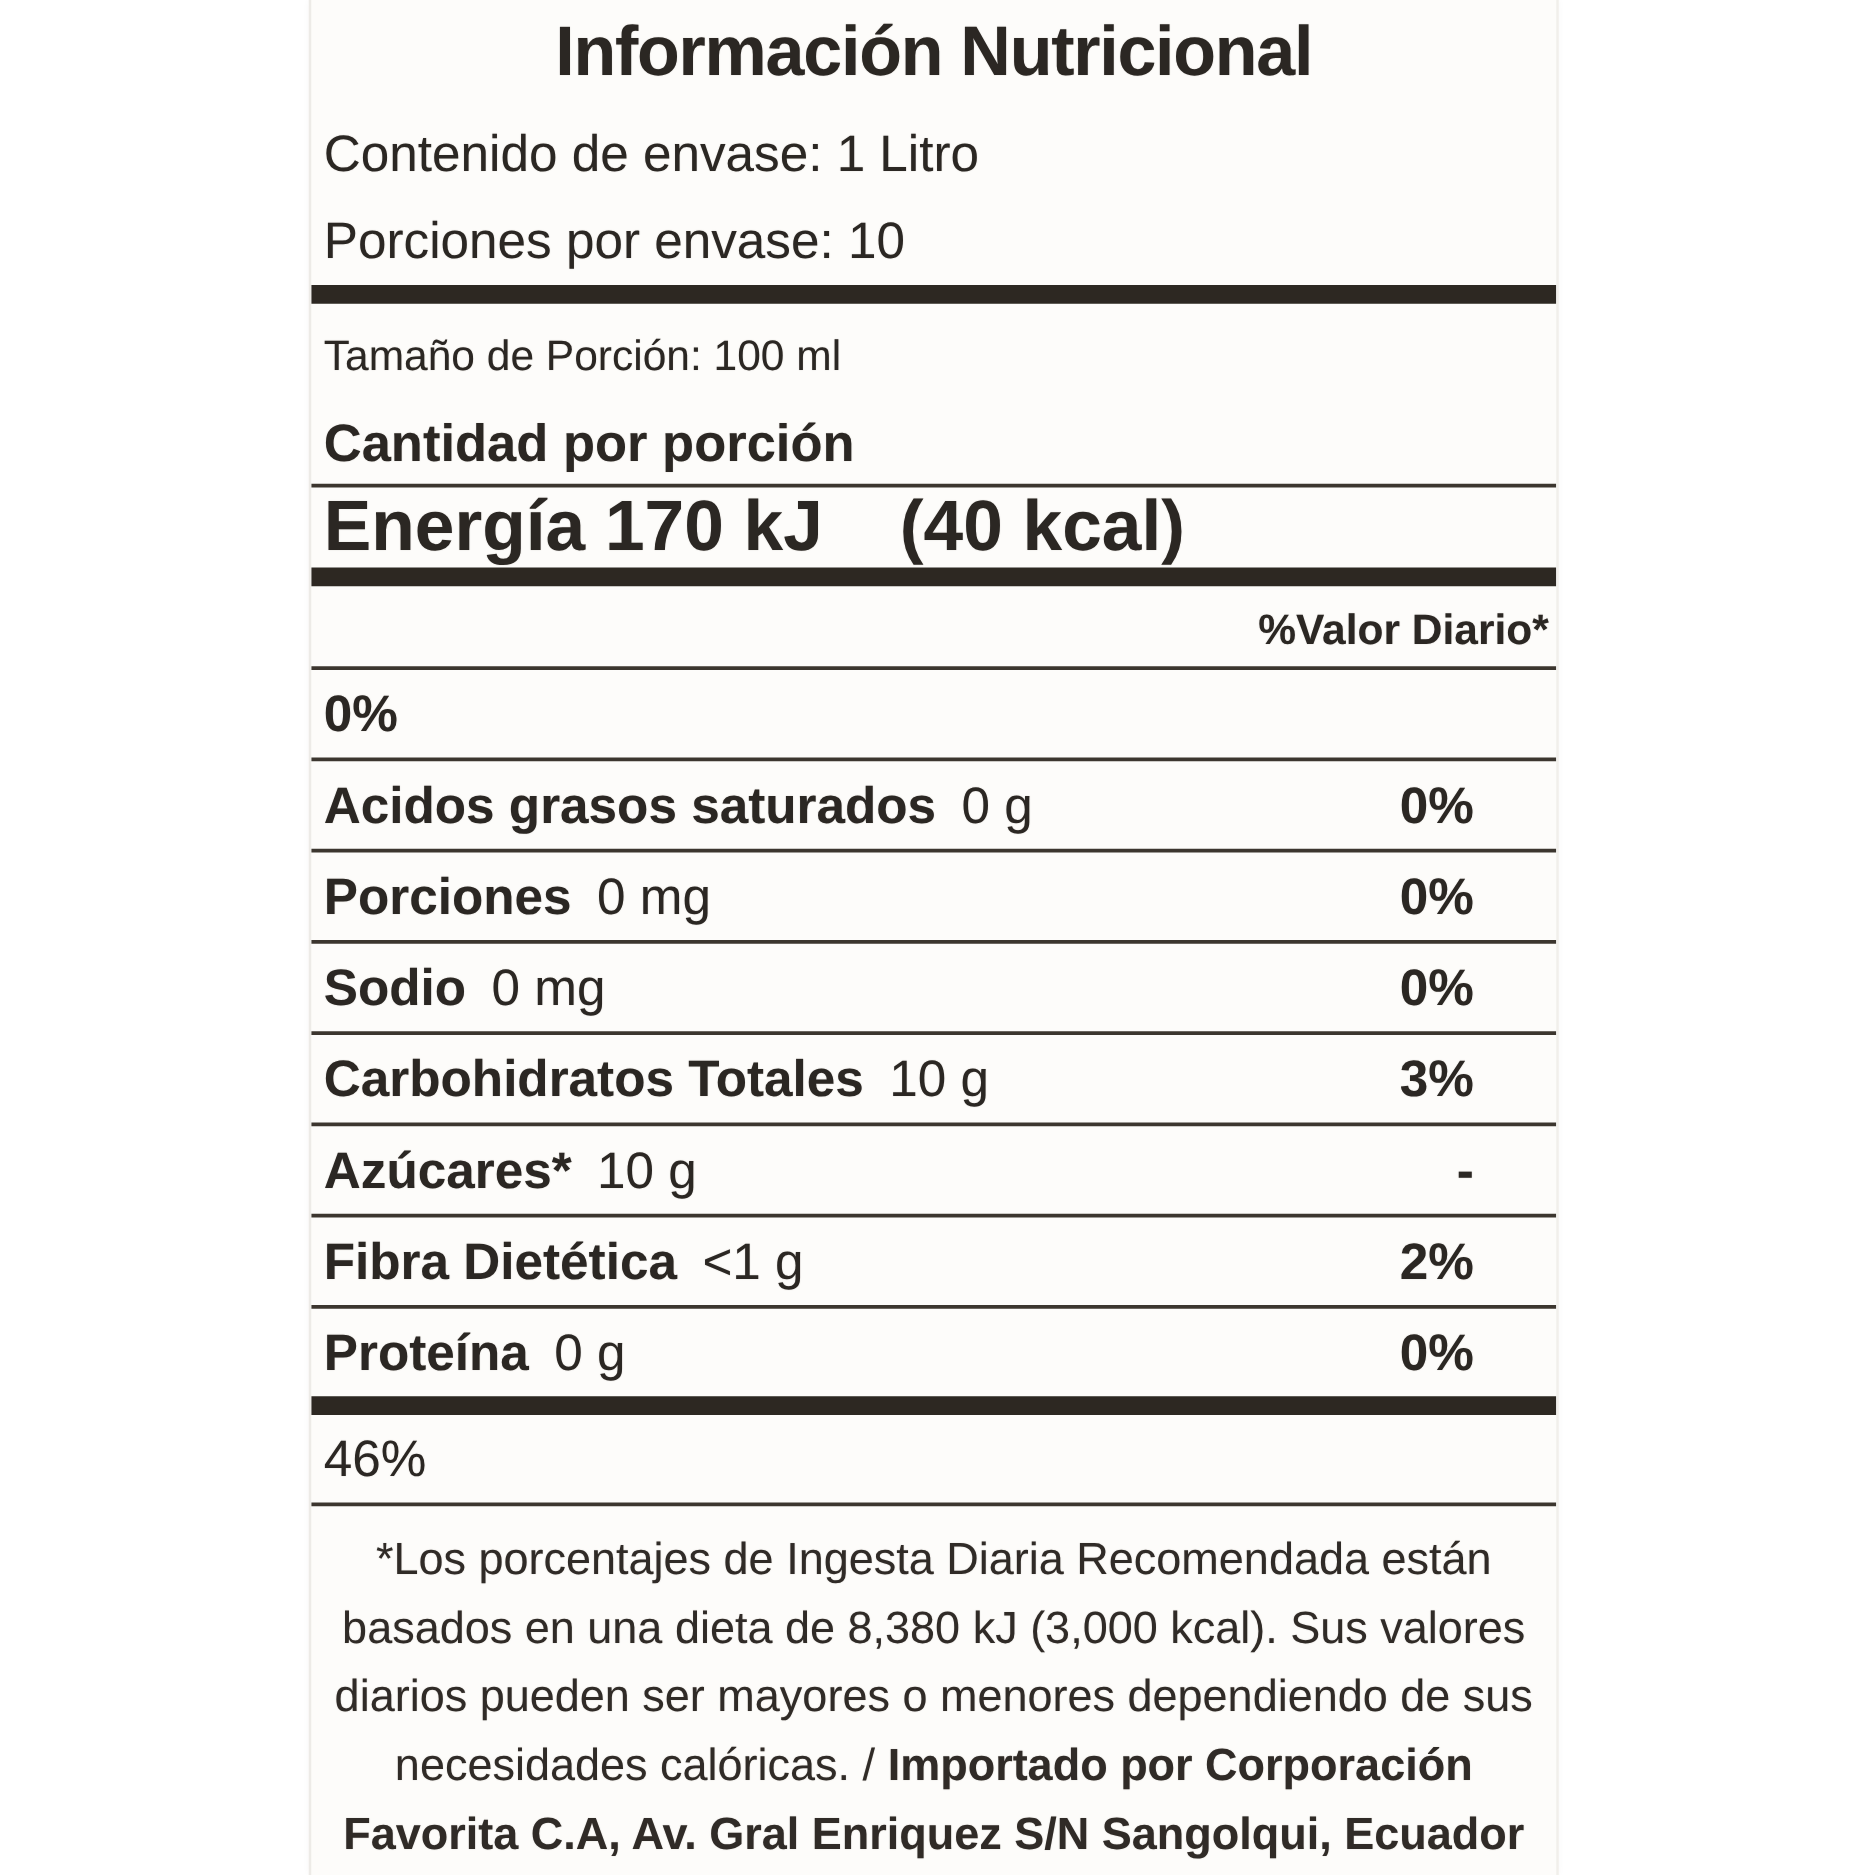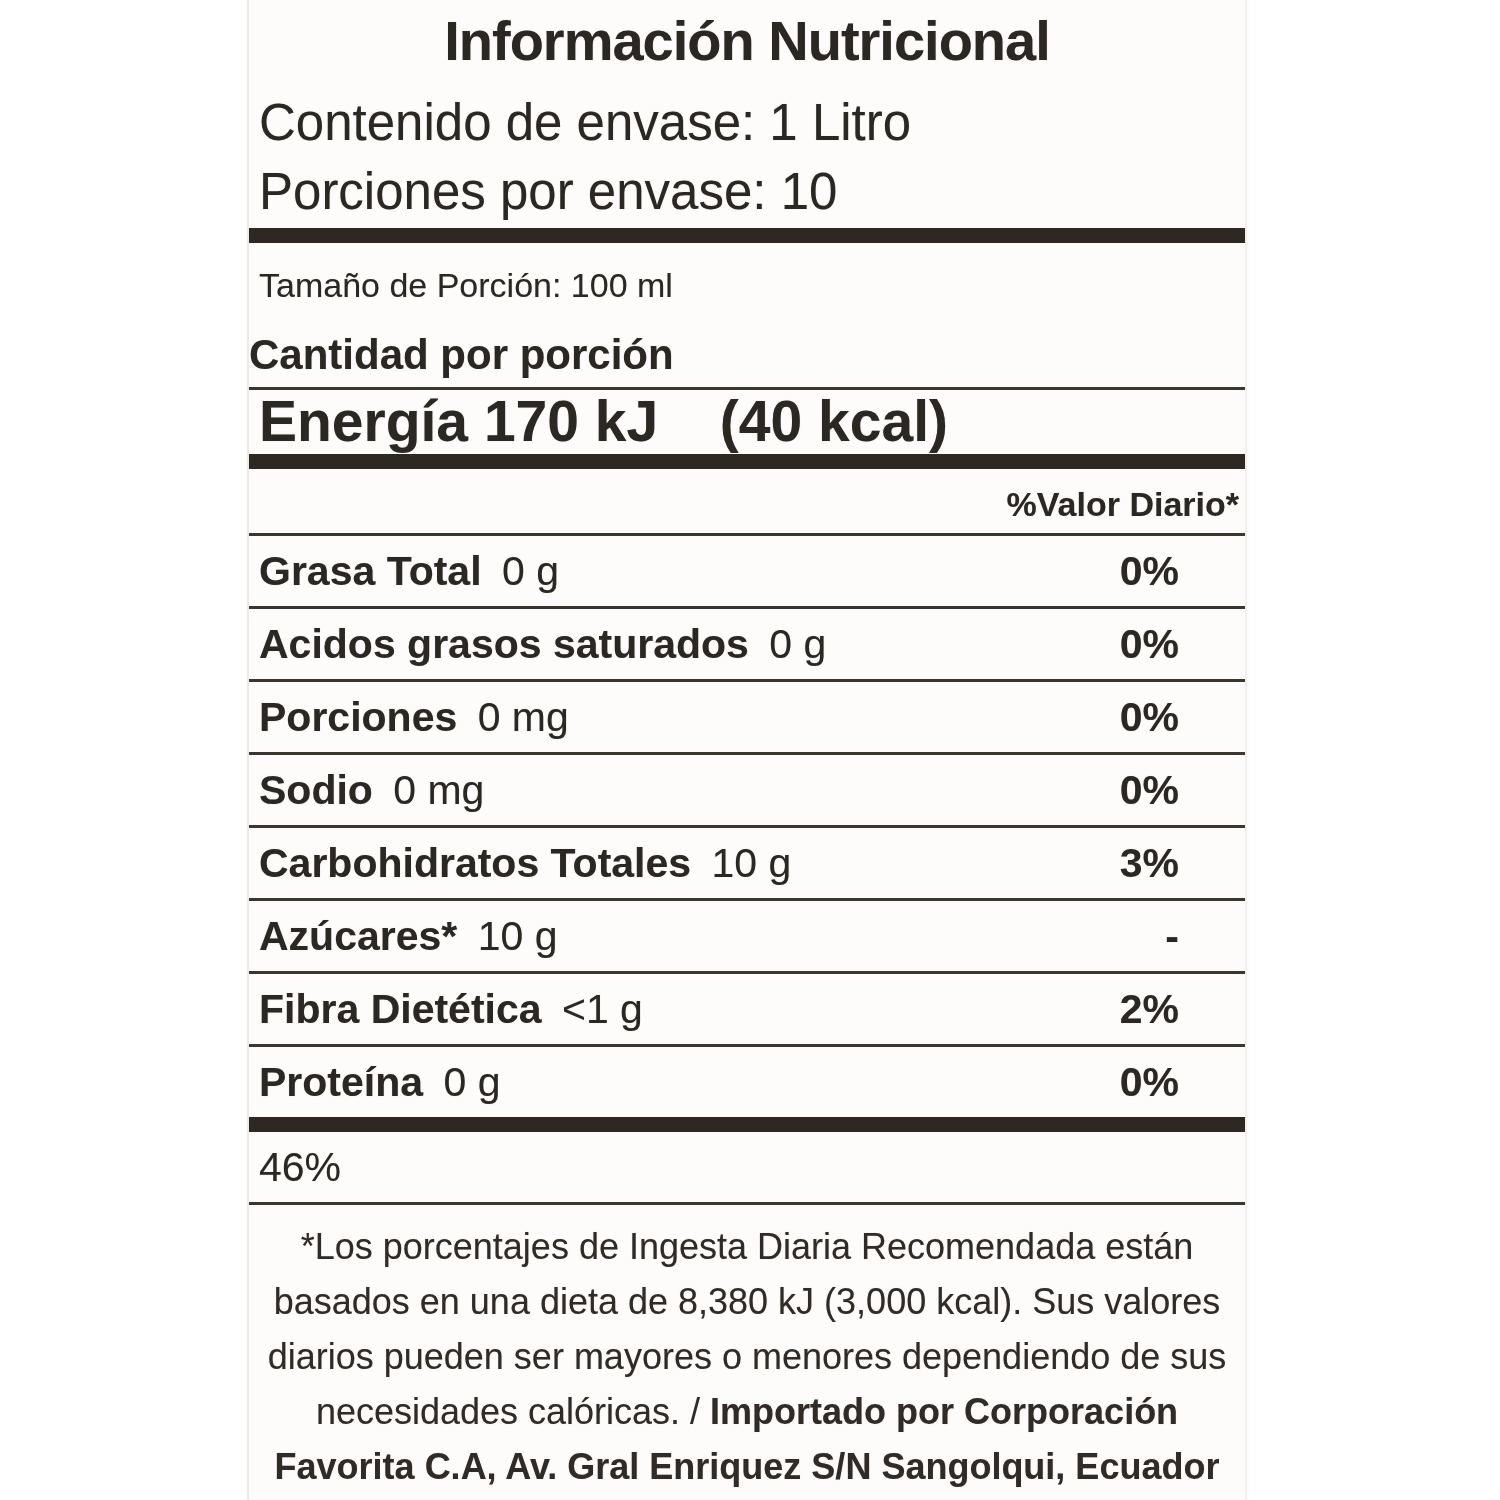--- a/index.html
+++ b/index.html
@@ -11,28 +11,28 @@
     position:absolute;left:247px;top:0;width:1000px;height:1500px;
     background:#fdfcfa;box-sizing:border-box;overflow:hidden;
     border-left:2px solid #edebe7;border-right:2px solid #f1efeb;
     box-shadow:0 0 6px rgba(0,0,0,0.04);
     text-shadow:0 0 1px rgba(60,50,40,0.28);
   }
   .title{
     margin:0;padding-top:8px;text-align:center;
     font-size:56px;font-weight:bold;letter-spacing:-1px;line-height:66px;
   }
-  .pline{font-size:51px;line-height:44px;padding-left:10px;}
+  .pline{font-size:41px;line-height:44px;padding-left:10px;}
   .p1{margin-top:27px;}
   .p2{margin-top:25px;}
   .bar{height:15px;background:#2d2822;margin-top:12px;}
   .bar-top{margin-top:14px;}
   .thin{height:3px;background:#3c362f;}
   .serving{margin-top:18px;font-size:34px;line-height:48px;padding-left:10px;}
-  .amount{margin-top:24px;font-size:42px;line-height:44px;font-weight:bold;}
+  .amount{margin-top:24px;font-size:42px;line-height:44px;font-weight:bold;padding-left:10px;}
   .t1{margin-top:10px;}
   .energy{margin-top:8px;font-size:57px;line-height:46px;font-weight:bold;padding-left:10px;}
   .energy .ekcal{display:inline-block;margin-left:0;}
   .energy .elabel{display:inline-block;width:445px;}
   .bar-2{margin-top:10px;}
   .dvheader{margin-top:13px;font-size:34px;line-height:44px;font-weight:bold;text-align:right;padding-right:6px;}
   .t2{margin-top:7px;}
   .nrow{
     height:70px;display:flex;justify-content:space-between;align-items:center;
     border-bottom:3px solid #3c362f;padding:0 66px 0 10px;font-size:41px;
@@ -76,23 +76,20 @@
     </div>
 
     <div class="bar bar-2"></div>
 
     <div class="dvheader">%Valor Diario*</div>
 
     <div class="thin t2"></div>
 
     <div id="nutrient-rows">
   <div class="nrow">
-    <div class="nleft">
-      <span class="nname">Grasa Total</span><span class="nval"> 0 g</span>
-    </div>
     <div class="ndv">0%</div>
   </div>
 
   <div class="nrow">
     <div class="nleft">
       <span class="nname">Acidos grasos saturados</span><span class="nval"> 0 g</span>
     </div>
     <div class="ndv">0%</div>
   </div>
 

